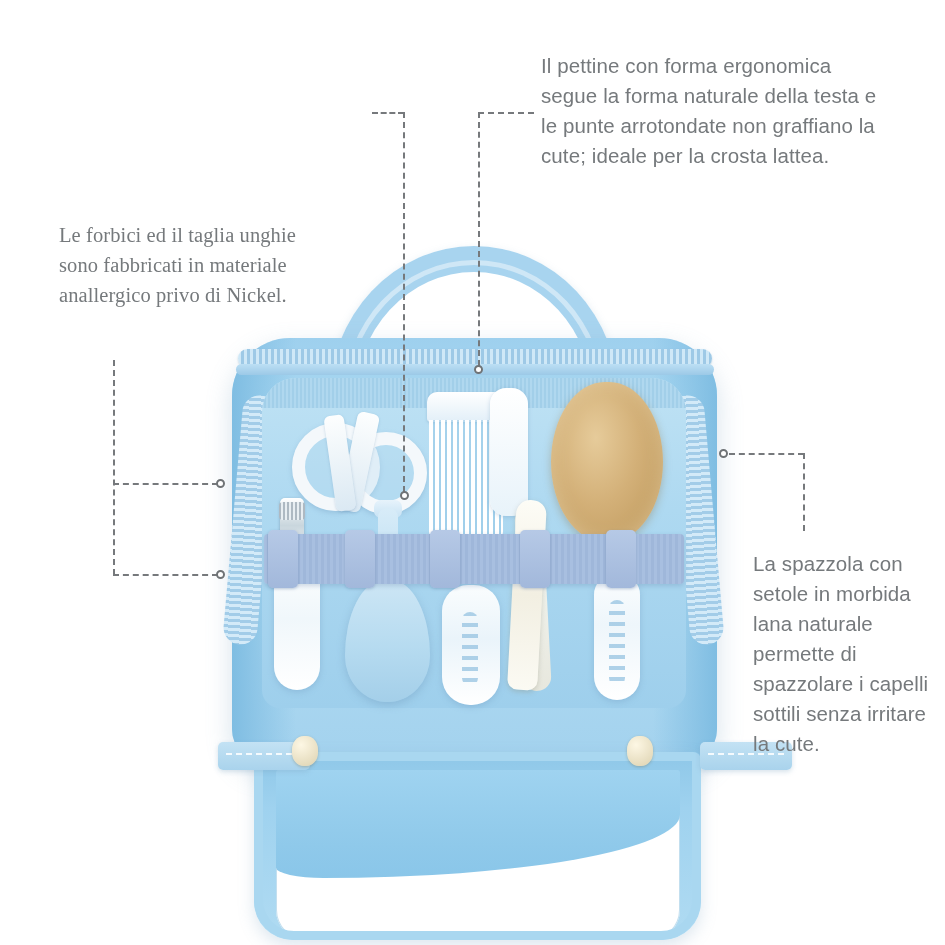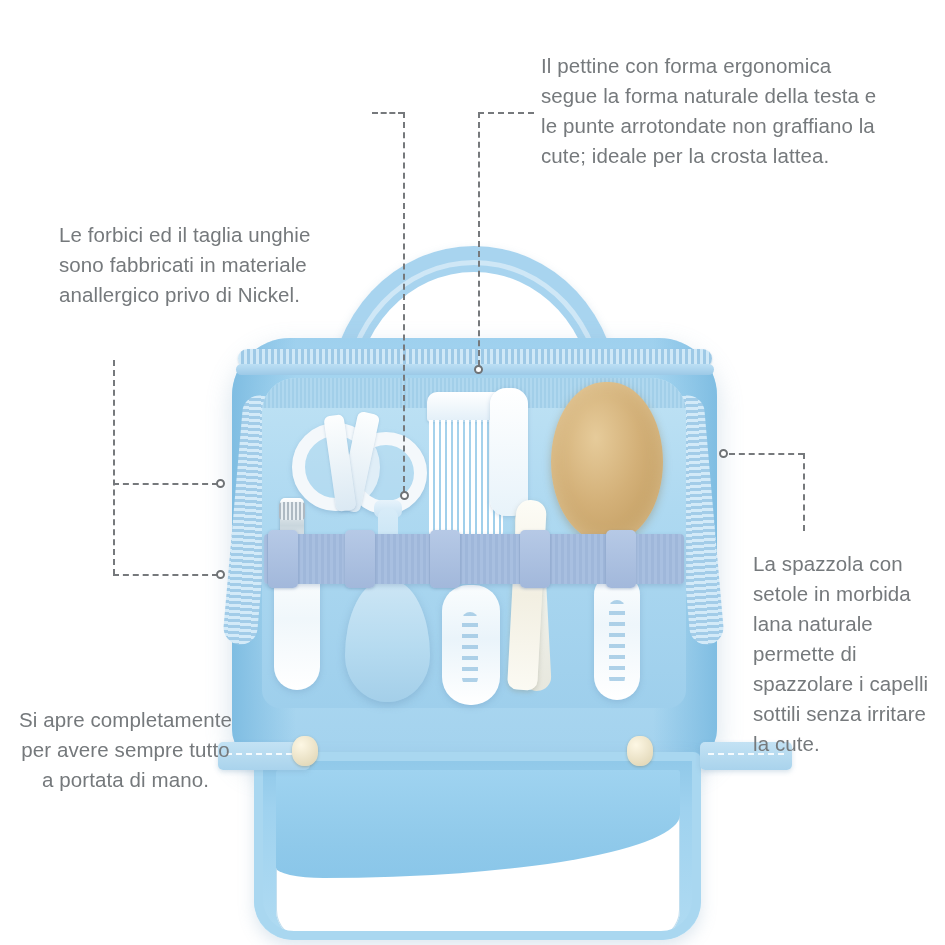--- a/index.html
+++ b/index.html
@@ -17,21 +17,21 @@
   .callout{
     position:absolute;
     color:#75797c;
     font-size:20.5px;
     line-height:30px;
     letter-spacing:.1px;
     font-weight:400;
     white-space:pre-line;
   }
   #callout-aspiratore{left:59px;top:51px;width:330px;}
-  #callout-forbici  {left:59px;top:220px;width:255px;}
+  #callout-forbici  {left:59px;top:220px;width:255px;font-family:Liberation Serif, serif;}
   #callout-pettine  {left:541px;top:51px;width:352px;}
   #callout-spazzola {left:753px;top:549px;width:180px;}
   #callout-apertura {left:18px;top:705px;width:215px;text-align:center;}
 
   
   .dot-h{position:absolute;height:0;border-top:2px dashed #76797c;}
   .dot-v{position:absolute;width:0;border-left:2px dashed #76797c;}
   .endpoint{
     position:absolute;width:9px;height:9px;border-radius:50%;
     border:2px solid #6f7376;background:#fff;box-sizing:border-box;
@@ -362,15 +362,14 @@
   <div class="dot-v" style="left:803px;top:453px;height:78px;"></div>
   <div class="endpoint" style="left:719px;top:449px;"></div>
 
 
   <div class="callout" id="callout-forbici">Le forbici ed il taglia unghie sono fabbricati in materiale anallergico privo di Nickel.</div>
 
   <div class="callout" id="callout-pettine">Il pettine con forma ergonomica segue la forma naturale della testa e le punte arrotondate non graffiano la cute; ideale per la crosta lattea.</div>
 
   <div class="callout" id="callout-spazzola">La spazzola con setole in morbida lana naturale permette di spazzolare i capelli sottili senza irritare la cute.</div>
 
-  <div class="callout" id="callout-apertura">Si apre completamente per avere sempre tutto a portata di mano.</div>
 
 </div>
 
 </body></html>

